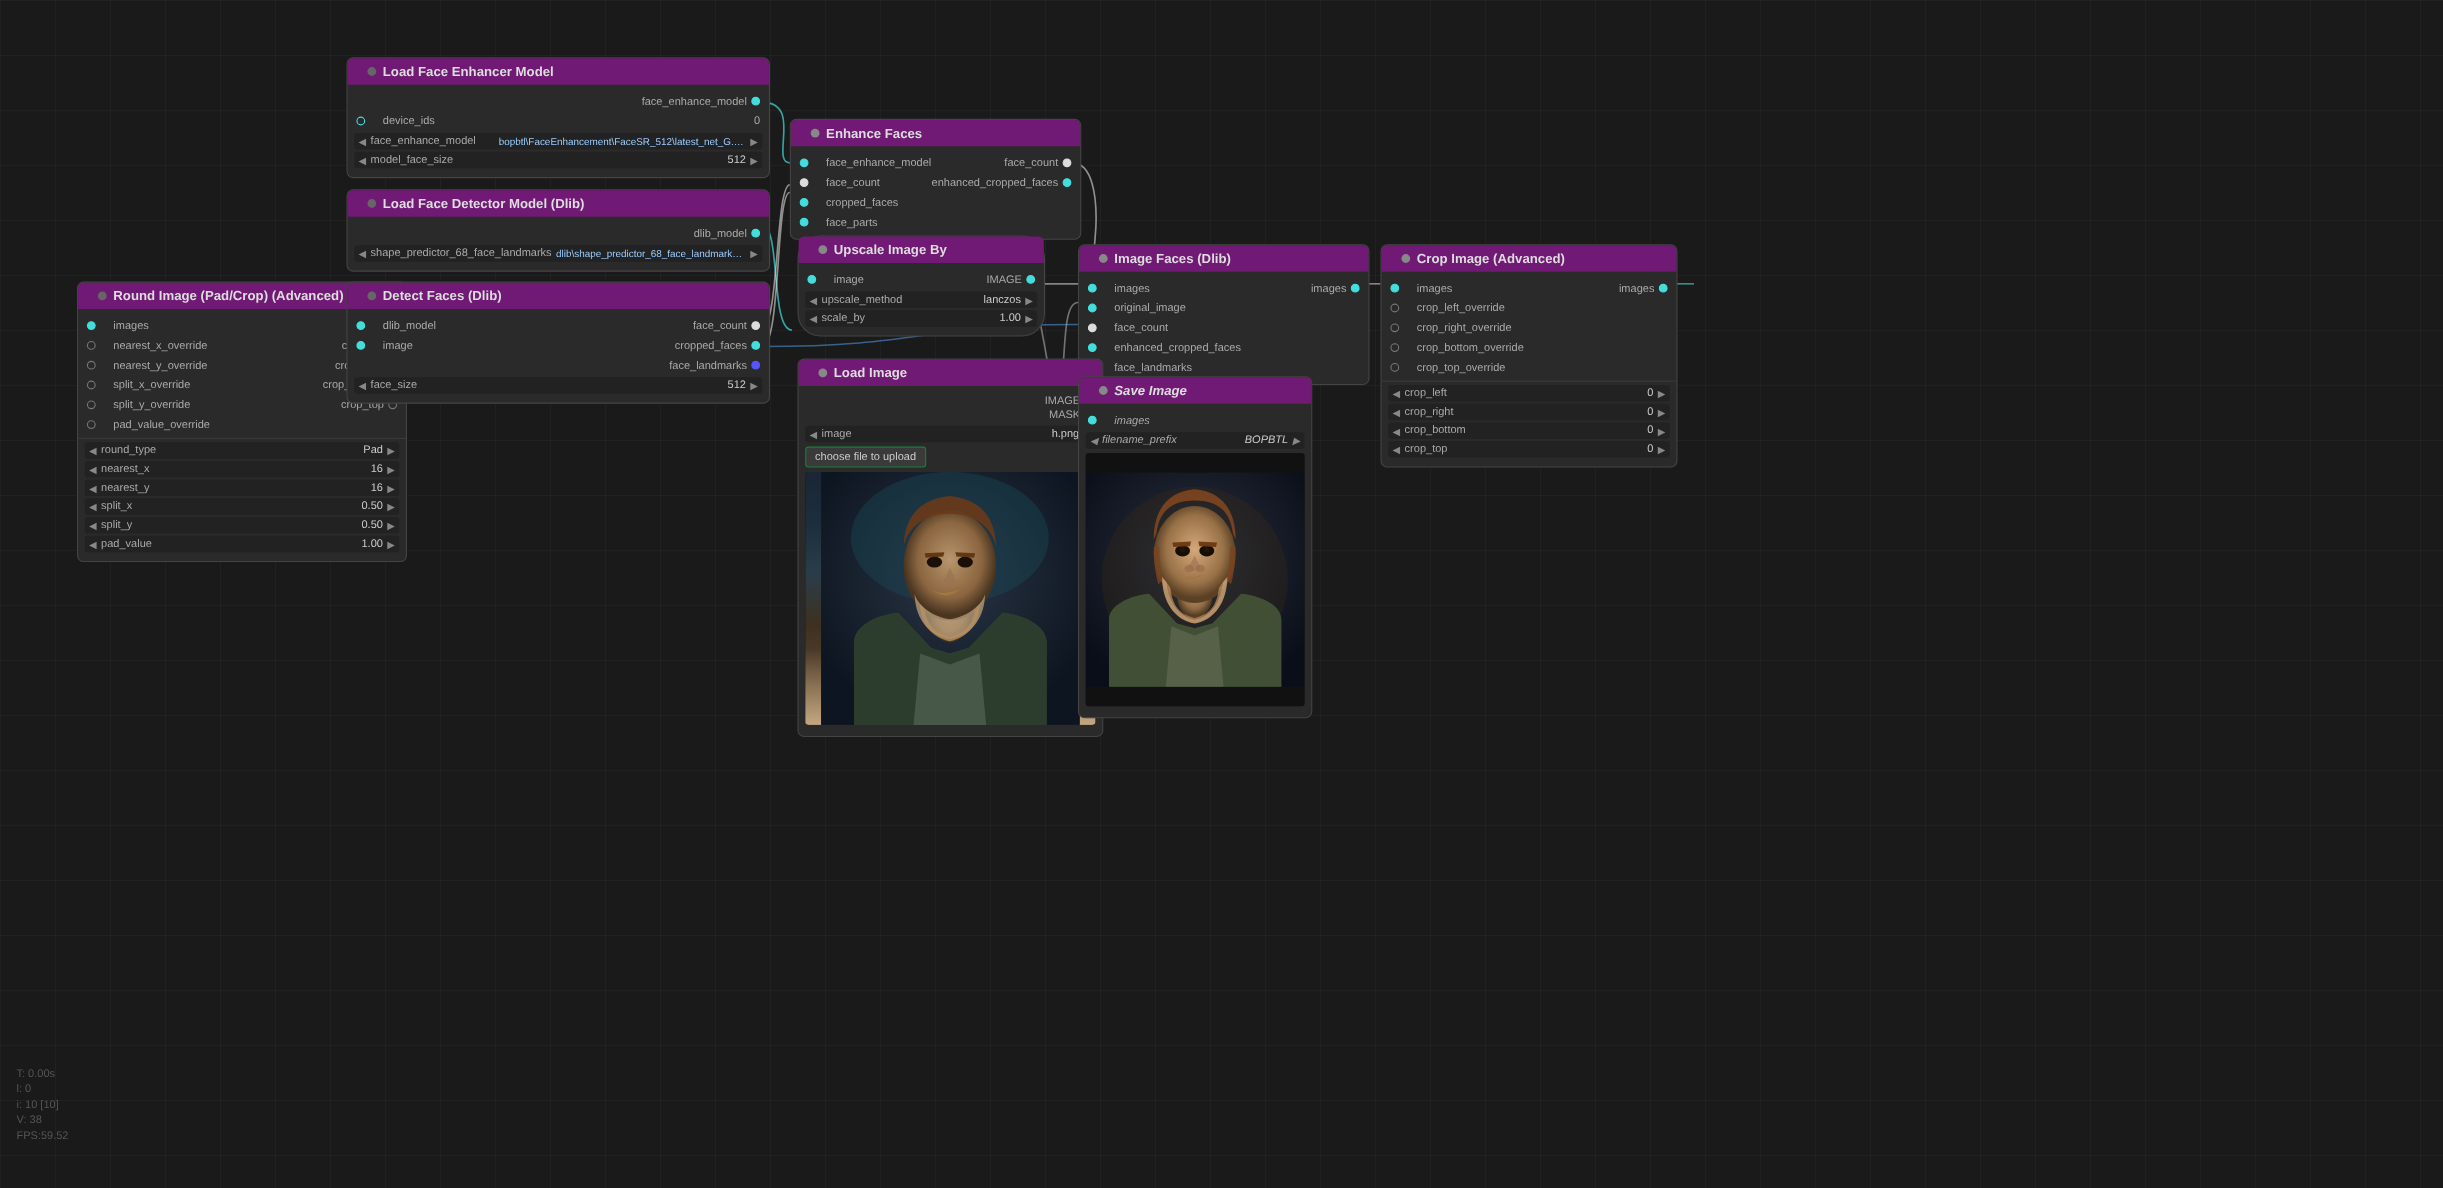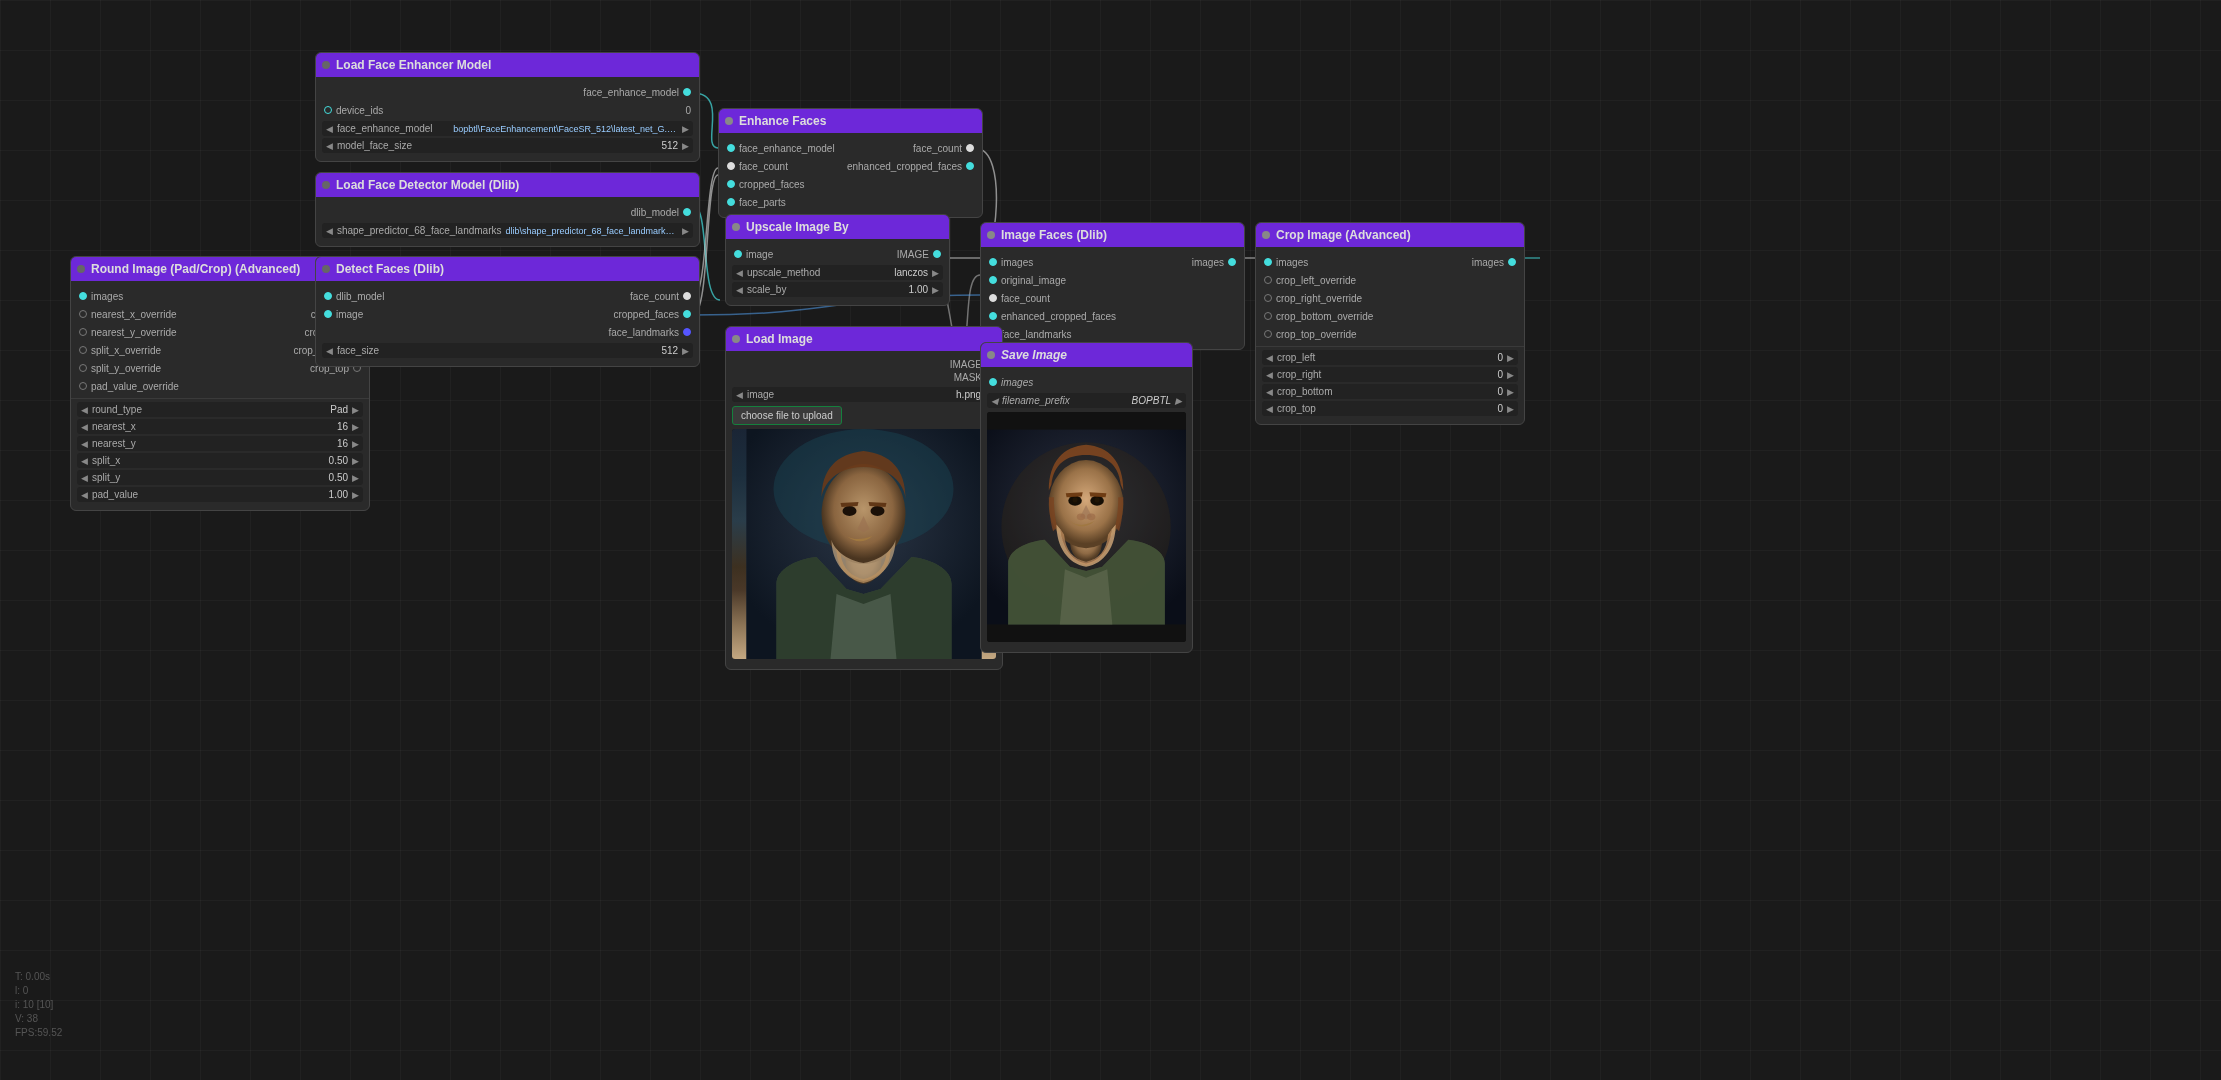--- a/index.html
+++ b/index.html
@@ -28,23 +28,23 @@
 
     .node {
       position: absolute;
       background: #2a2a2a;
       border: 1px solid #444;
       border-radius: 6px;
       min-width: 180px;
     }
 
     .node-header {
-      background: #6d28d9;
+      background: #701a75;
       border-radius: 5px 5px 0 0;
-      padding: 5px 6px;
+      padding: 5px 18px;
       display: flex;
       align-items: center;
       gap: 6px;
       font-size: 12px;
       font-weight: 600;
       color: #ddd;
     }
 
     .node-dot {
       width: 8px;
@@ -69,21 +69,21 @@
     }
 
     .port-label {
       font-size: 10px;
       color: #aaa;
     }
 
     .port-in {
       display: flex;
       align-items: center;
-      gap: 4px;
+      gap: 16px;
     }
 
     .port-out {
       display: flex;
       align-items: center;
       gap: 4px;
       justify-content: flex-end;
     }
 
     .port-circle {
@@ -467,21 +467,21 @@
     </div>
     <div class="port-row">
       <div class="port-in">
         <div class="port-circle cyan"></div>
         <span class="port-label">face_parts</span>
       </div>
     </div>
   </div>
 </div>
 
-<div class="node" style="left:725px; top:214px; width:225px;">
+<div class="node" style="left:725px; top:214px; width:225px;border-radius:21px;">
   <div class="node-header">
     <div class="node-dot active"></div>
     <span>Upscale Image By</span>
   </div>
   <div class="node-body">
     <div class="port-row">
       <div class="port-in">
         <div class="port-circle cyan"></div>
         <span class="port-label">image</span>
       </div>

